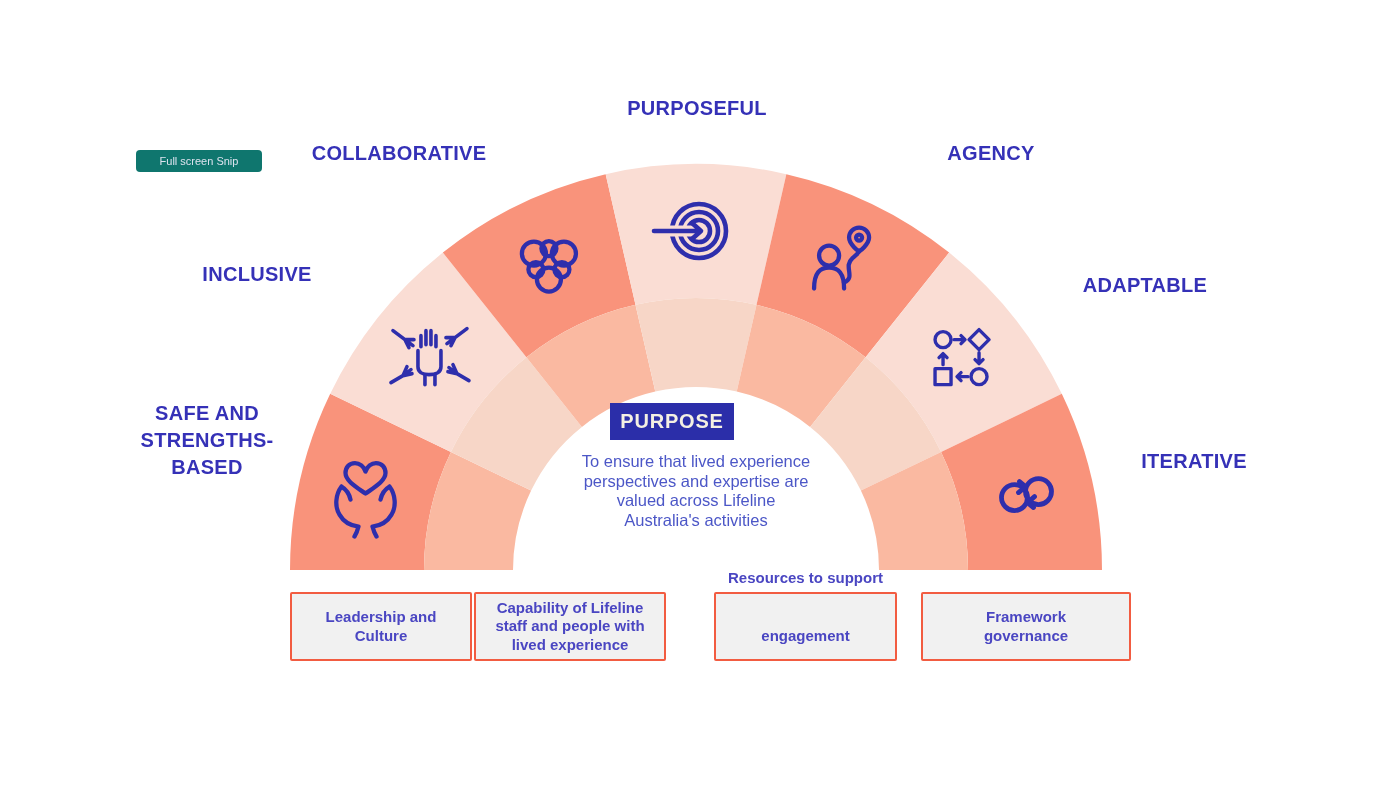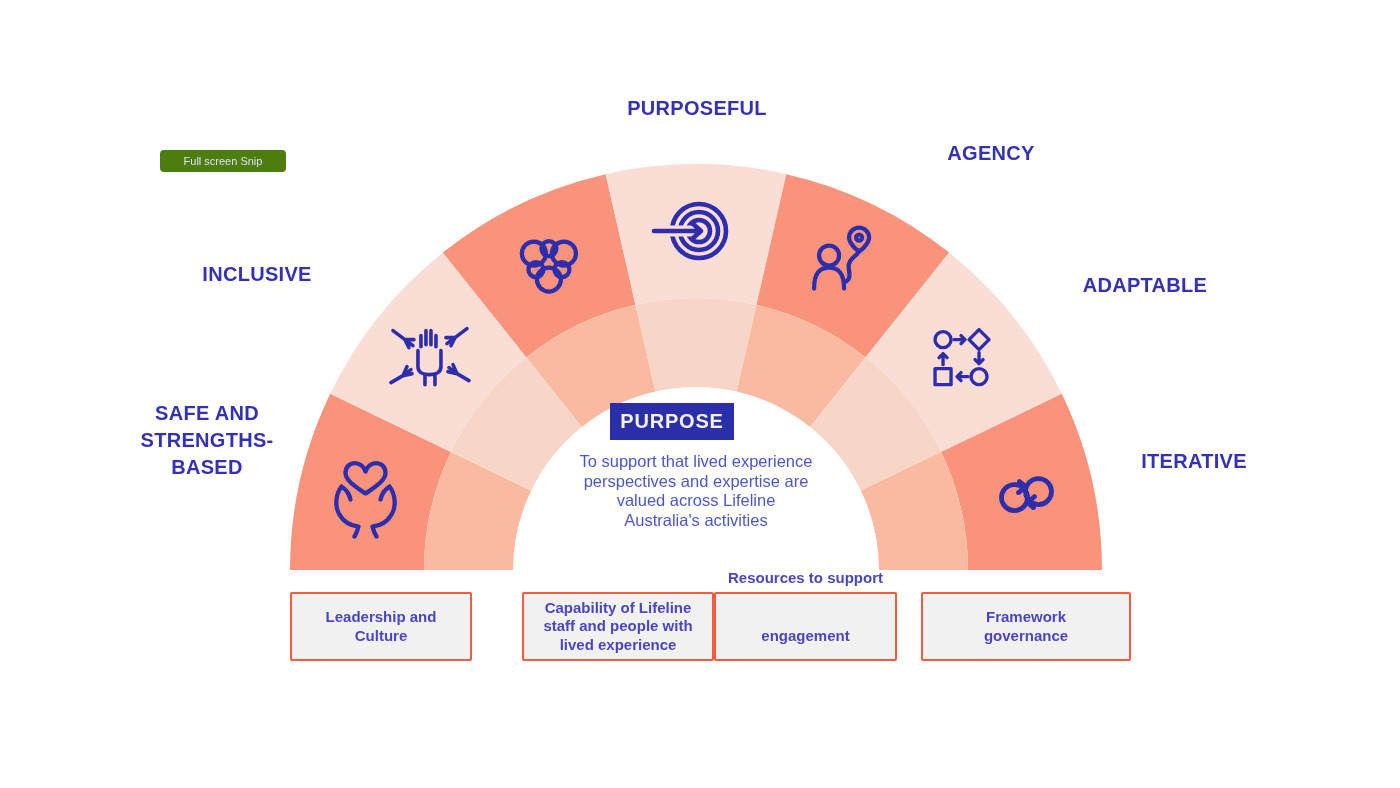--- a/index.html
+++ b/index.html
@@ -35,27 +35,27 @@
   #purpose-text{position:absolute;left:546px;top:452px;width:300px;text-align:center;
                 color:var(--paragraph_blue);font-size:16.5px;line-height:19.5px;}
   #purpose-text span{display:block;}
 
   
   .enabler{position:absolute;top:592px;height:69px;background:var(--box_bg);
            border:2px solid var(--box_border);border-radius:2px;box-sizing:border-box;
            display:flex;flex-direction:column;justify-content:center;text-align:center;
            color:var(--box_text);font-weight:bold;font-size:15px;line-height:18.5px;}
   #enabler-0{left:290px;width:182px;}
-  #enabler-1{left:522px;width:192px;}
+  #enabler-1{left:474px;width:192px;}
   #enabler-2{left:714px;width:183px;gap:39px;}
   #enabler-3{left:921px;width:210px;}
 
   
-  #snip-watermark{position:absolute;left:160px;top:150px;width:126px;height:22px;border-radius:4px;
-                  background:#4d7c0f;color:#dde3ef;font-size:11px;display:flex;align-items:center;
+  #snip-watermark{position:absolute;left:136px;top:150px;width:126px;height:22px;border-radius:4px;
+                  background:#0f766e;color:#dde3ef;font-size:11px;display:flex;align-items:center;
                   justify-content:center;}
 </style>
 </head>
 <body>
 
 <div id="canvas">
 
   <div id="snip-watermark">Full screen Snip</div>
 
   <svg id="arch-svg" width="1400" height="788" viewBox="0 0 1400 788">
@@ -137,36 +137,39 @@
     </svg>
 
   <div id="label-safe-and-strengths-based" class="outer-label">
     <span>SAFE AND</span>
     <span>STRENGTHS-</span>
     <span>BASED</span>
   </div>
   <div id="label-inclusive" class="outer-label">
     <span>INCLUSIVE</span>
   </div>
+  <div id="label-collaborative" class="outer-label">
+    <span>COLLABORATIVE</span>
+  </div>
   <div id="label-purposeful" class="outer-label">
     <span>PURPOSEFUL</span>
   </div>
   <div id="label-promotes-agency" class="outer-label">
     <span>AGENCY</span>
   </div>
   <div id="label-adaptable" class="outer-label">
     <span>ADAPTABLE</span>
   </div>
   <div id="label-iterative" class="outer-label">
     <span>ITERATIVE</span>
   </div>
 
   <div id="purpose-badge">PURPOSE</div>
   <div id="purpose-text">
-    <span>To support that lived experience</span>
+    <span>To ensure that lived experience</span>
     <span>perspectives and expertise are</span>
     <span>valued across Lifeline</span>
     <span>Australia's activities</span>
   </div>
 
   <div id="enabler-0" class="enabler">
     <span>Leadership and</span>
     <span>Culture</span>
     <span></span>
   </div>

